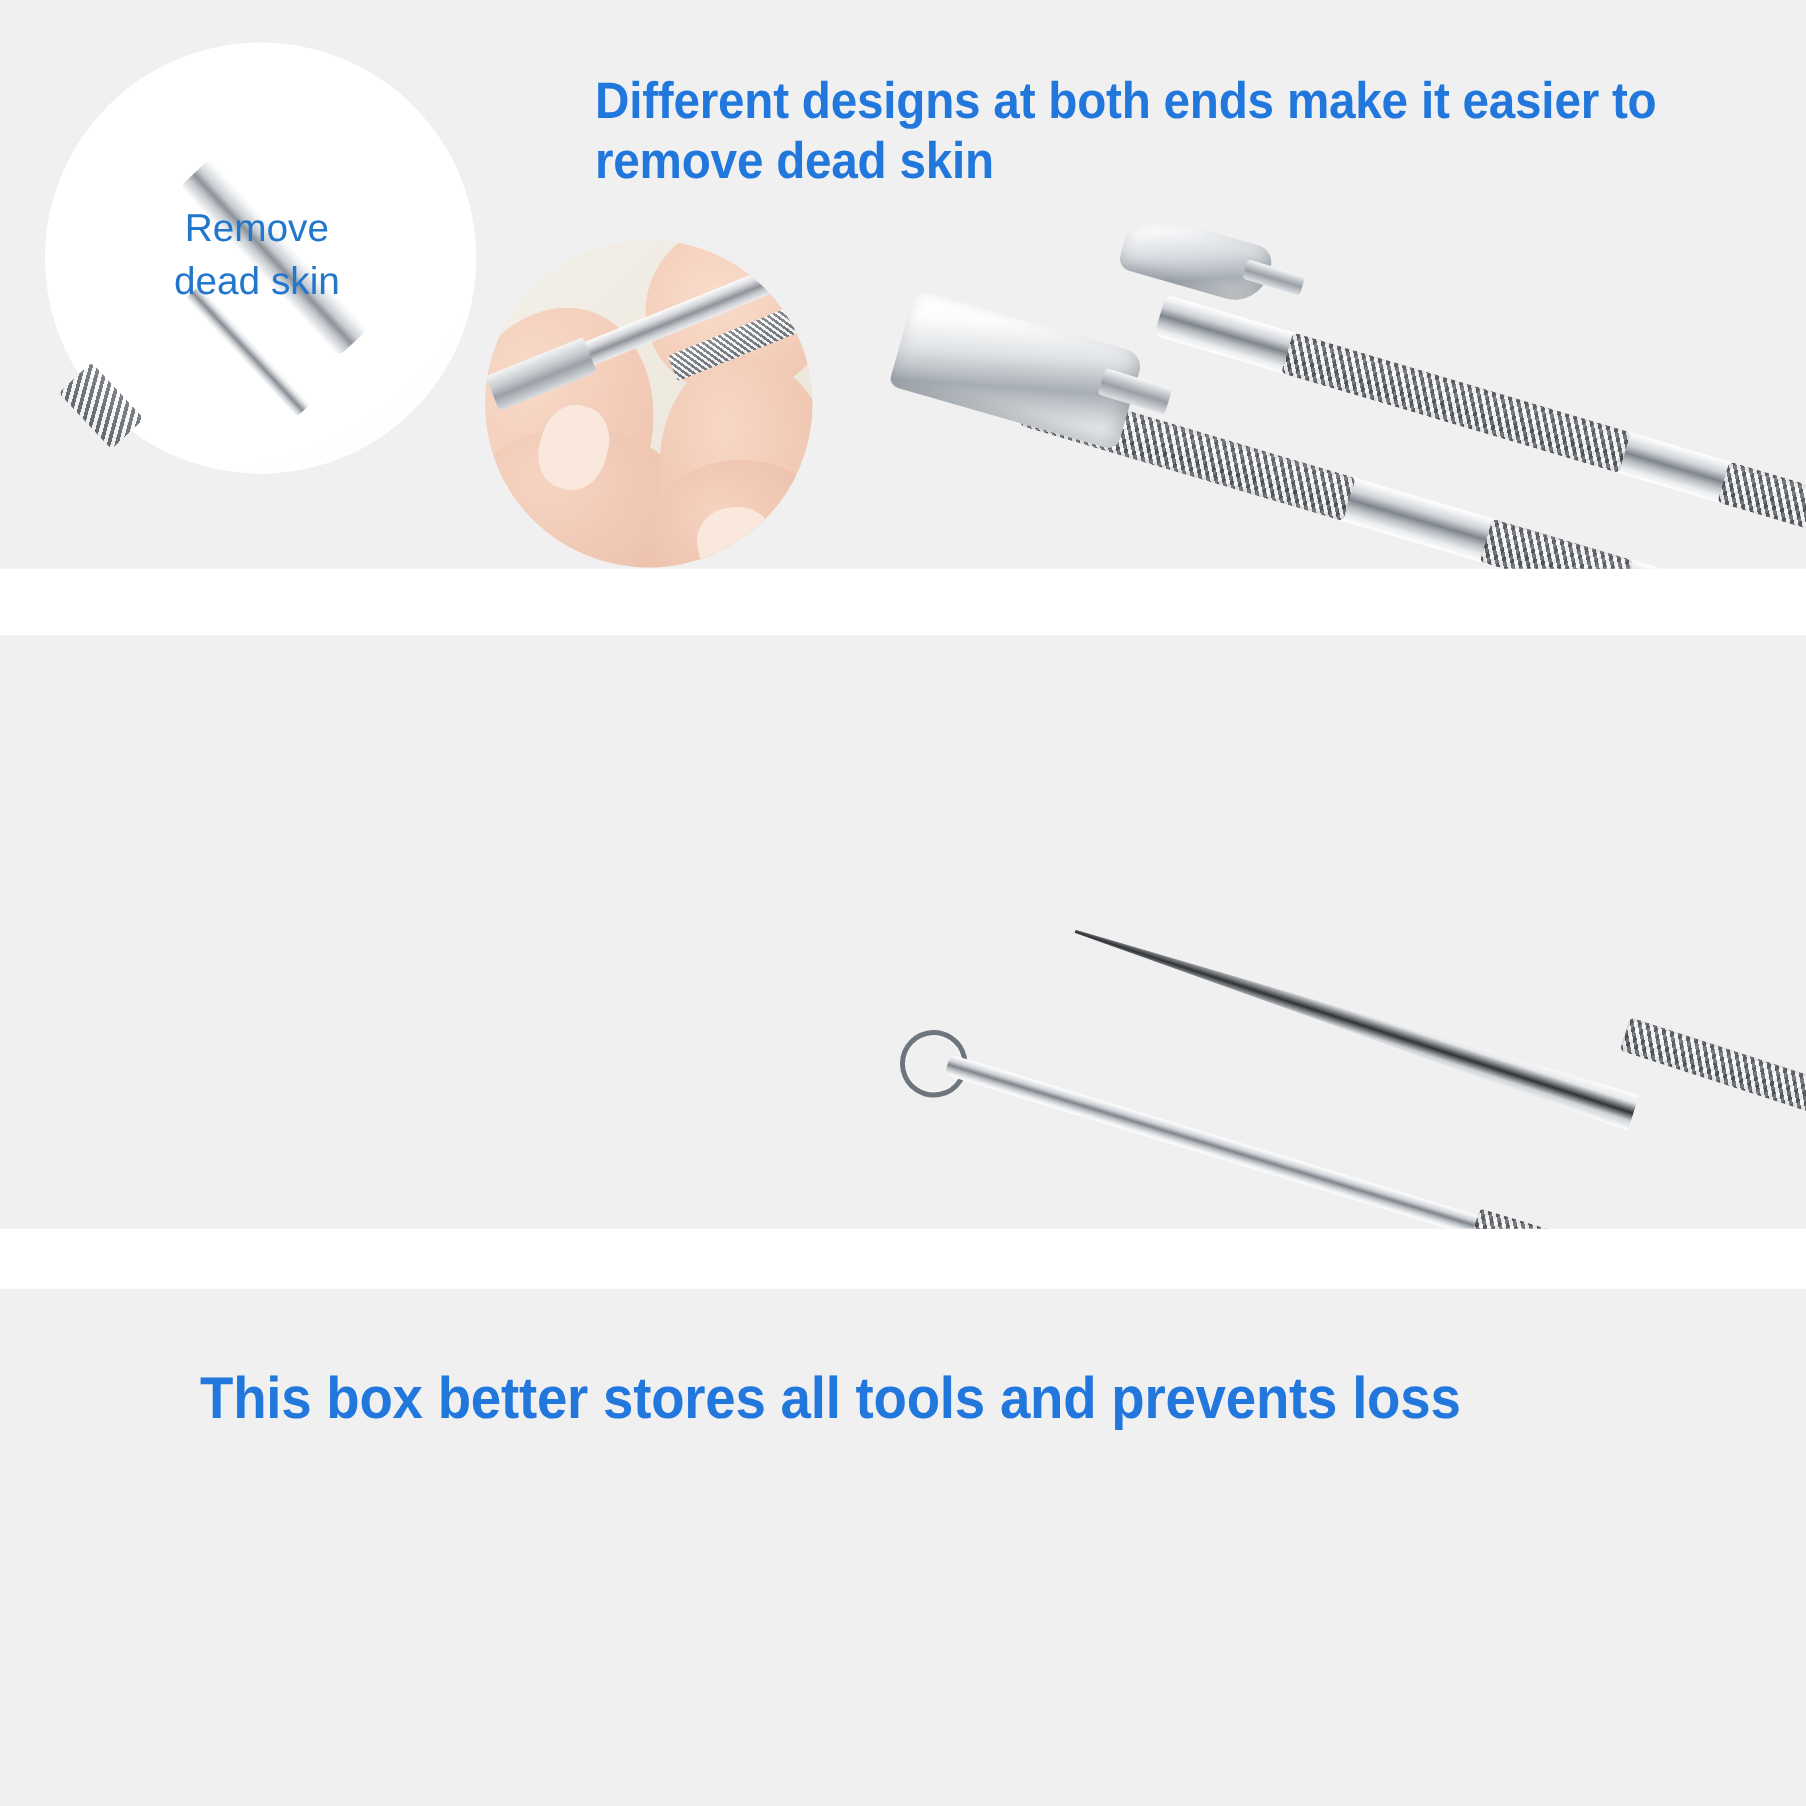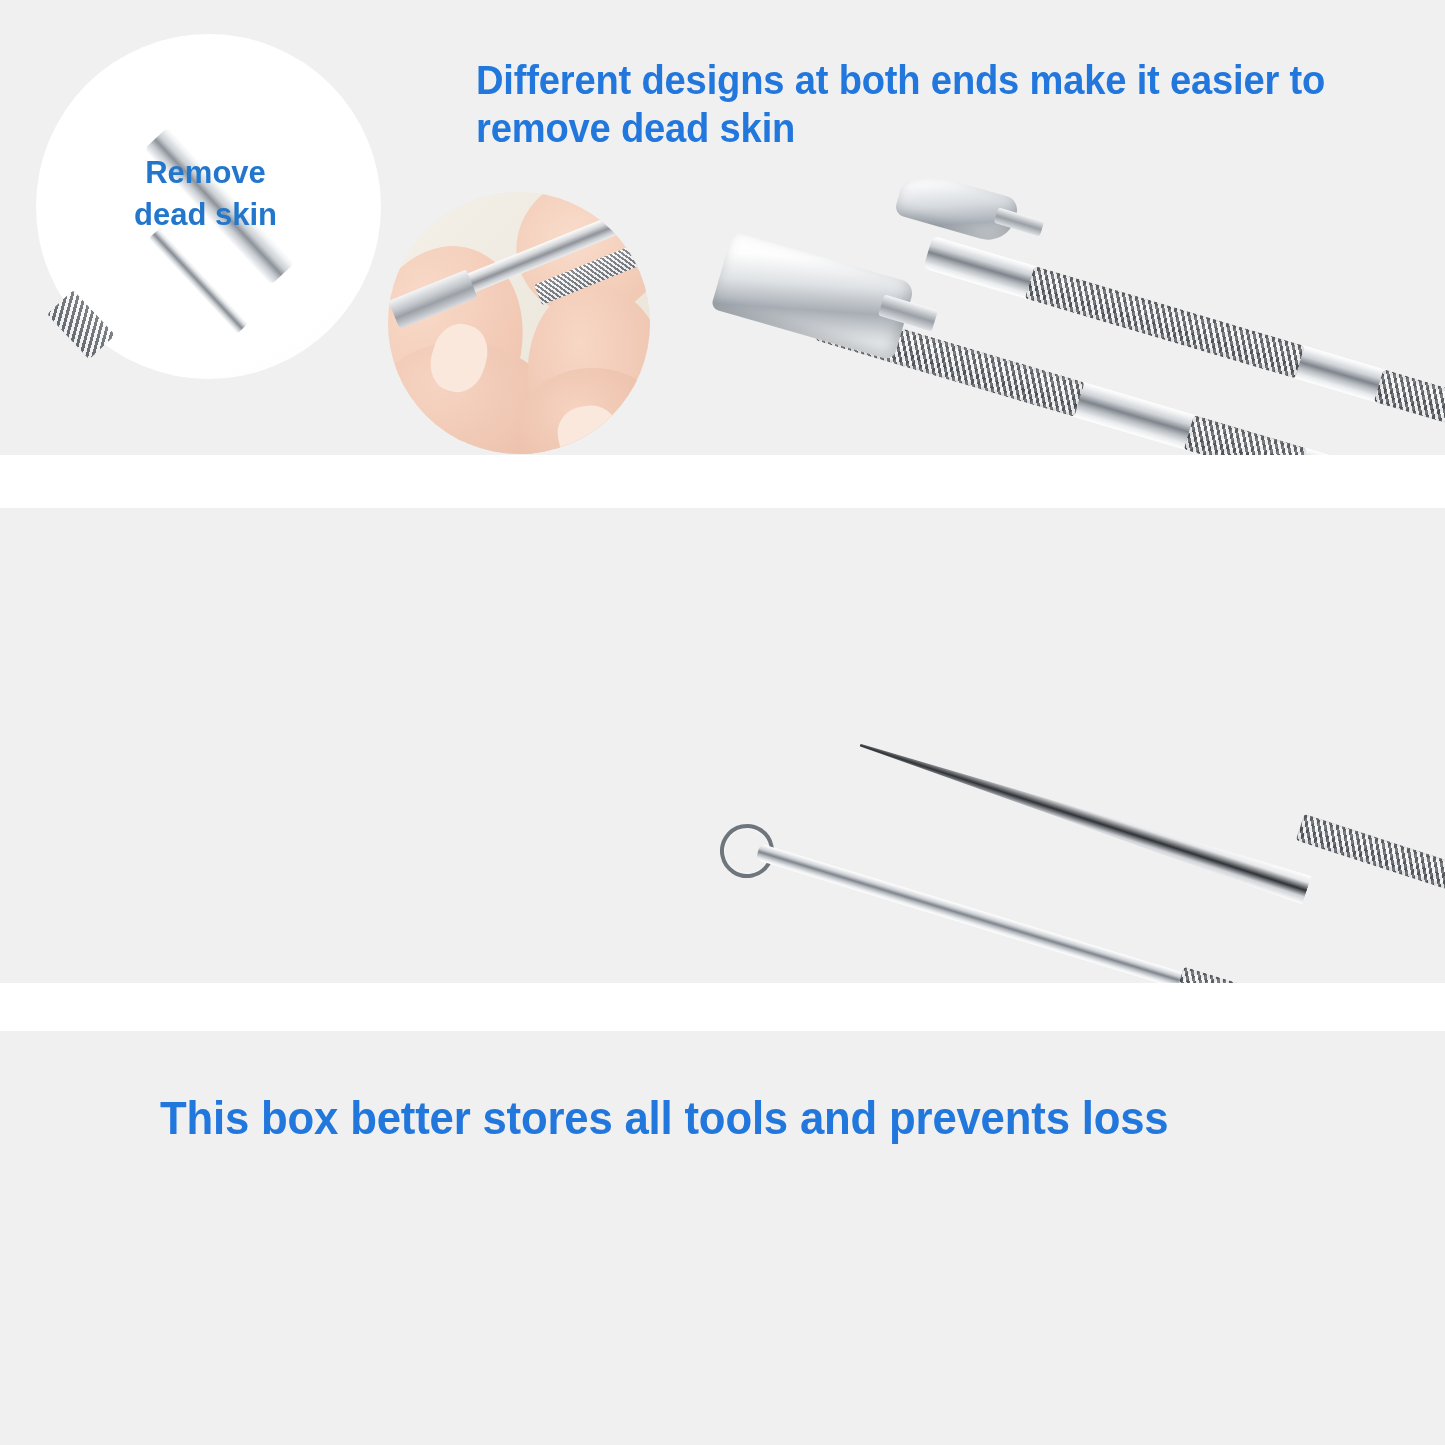--- a/index.html
+++ b/index.html
@@ -39,21 +39,21 @@
     position:absolute;border-radius:50%;
     background:radial-gradient(circle at 38% 32%, #ffffff 0%, #ffffff 72%, #fbfbfb 100%);
     box-shadow:0 0 0 0 rgba(0,0,0,0);
   }
   #callout-circle-1{left:36px;top:34px;width:345px;height:345px;}
 
   .callout-label{
     position:absolute;color:#2277cc;font-size:31px;line-height:1.34;
     text-align:center;font-weight:normal;white-space:pre-line;
   }
-  #callout-label-1{left:62px;top:118px;width:215px;font-weight:bold;}
+  #callout-label-1{left:62px;top:128px;width:215px;}
 
   
   .photo-circle{position:absolute;border-radius:50%;overflow:hidden;}
   #photo-circle-1{left:388px;top:192px;width:262px;height:262px;background:#efeae2;}
 
   
   .p1-bg{position:absolute;inset:0;
      background:linear-gradient(135deg,#f4f1ea 0%,#efeae0 45%,#e9e3d6 100%);}
   .p1-finger{position:absolute;background:#f0c9b6;border-radius:50%;}
   .p1-f1{left:-28px;top:52px;width:160px;height:210px;transform:rotate(18deg);

